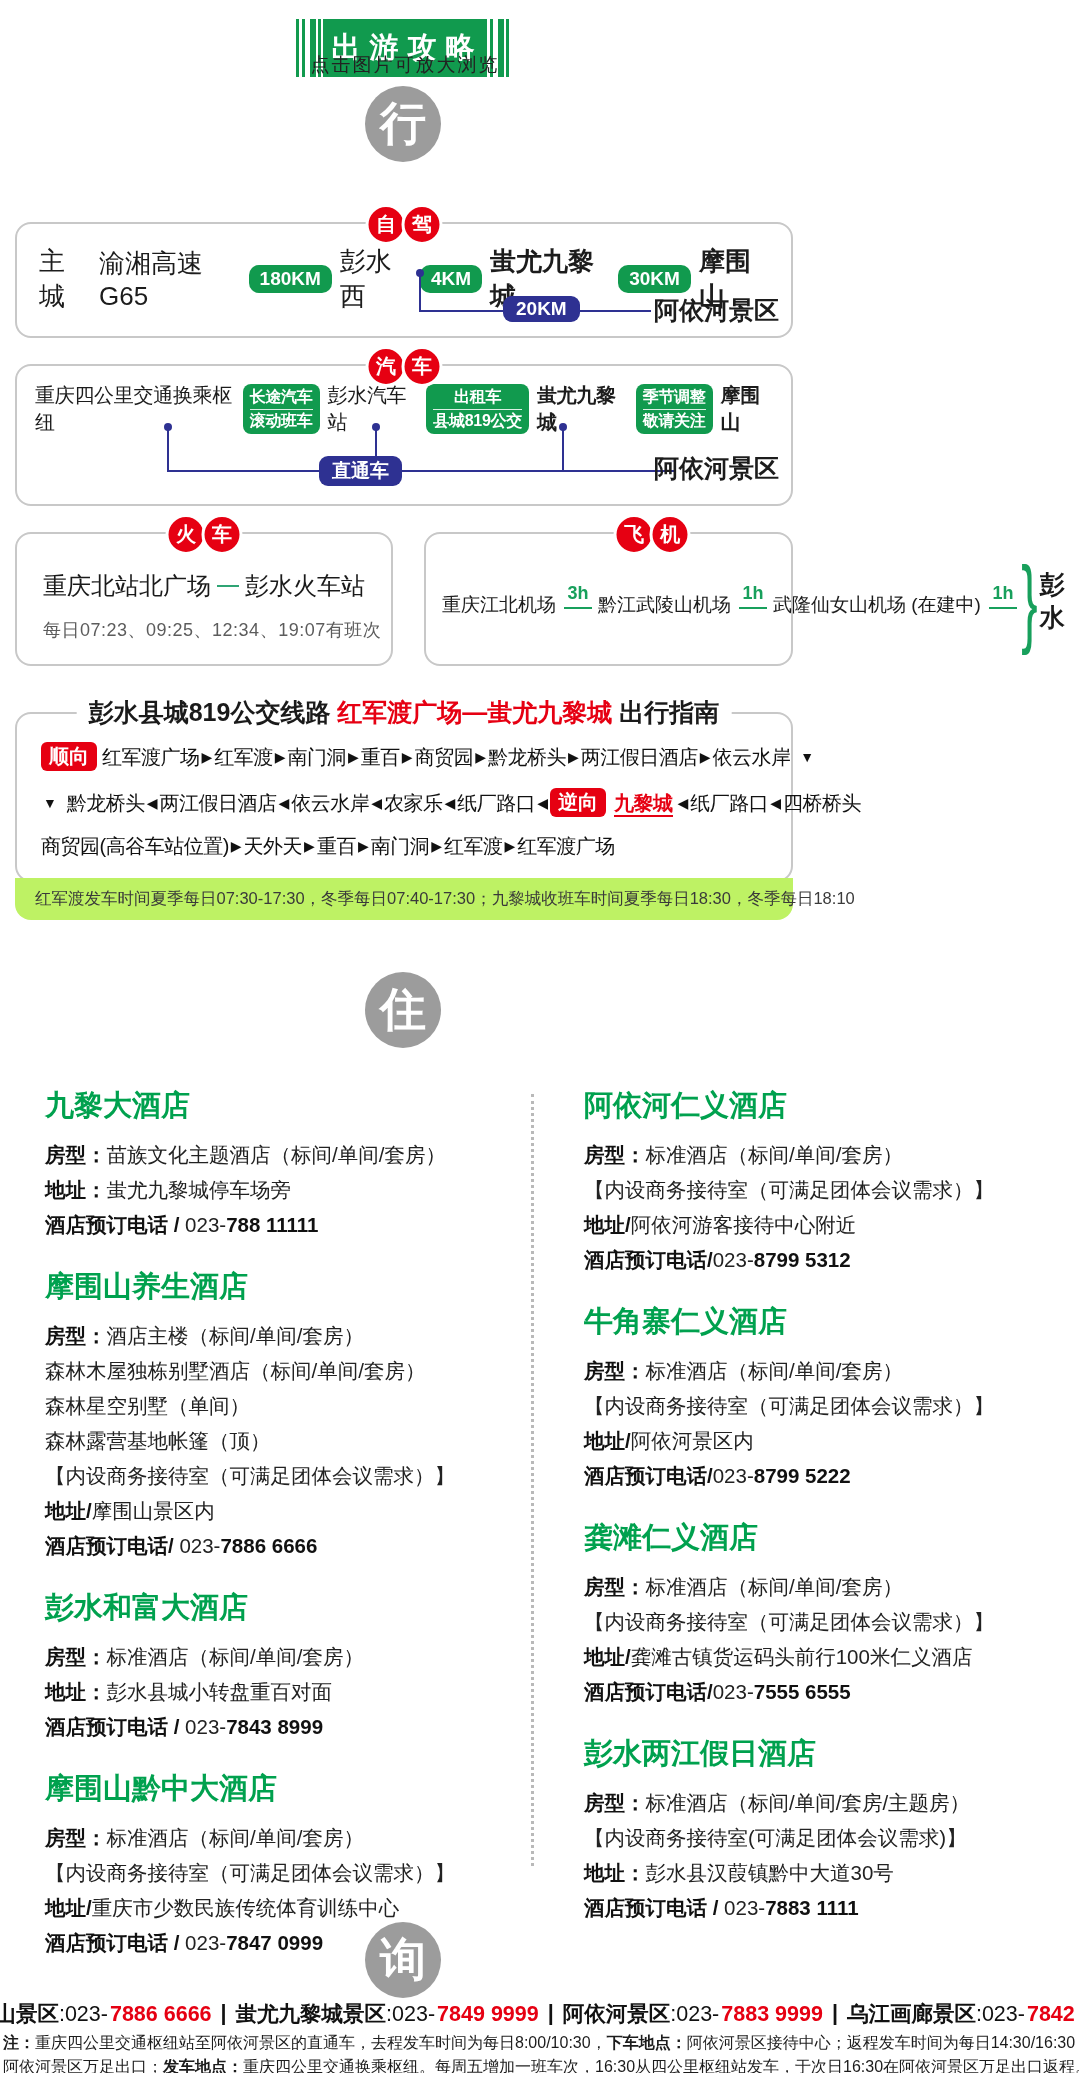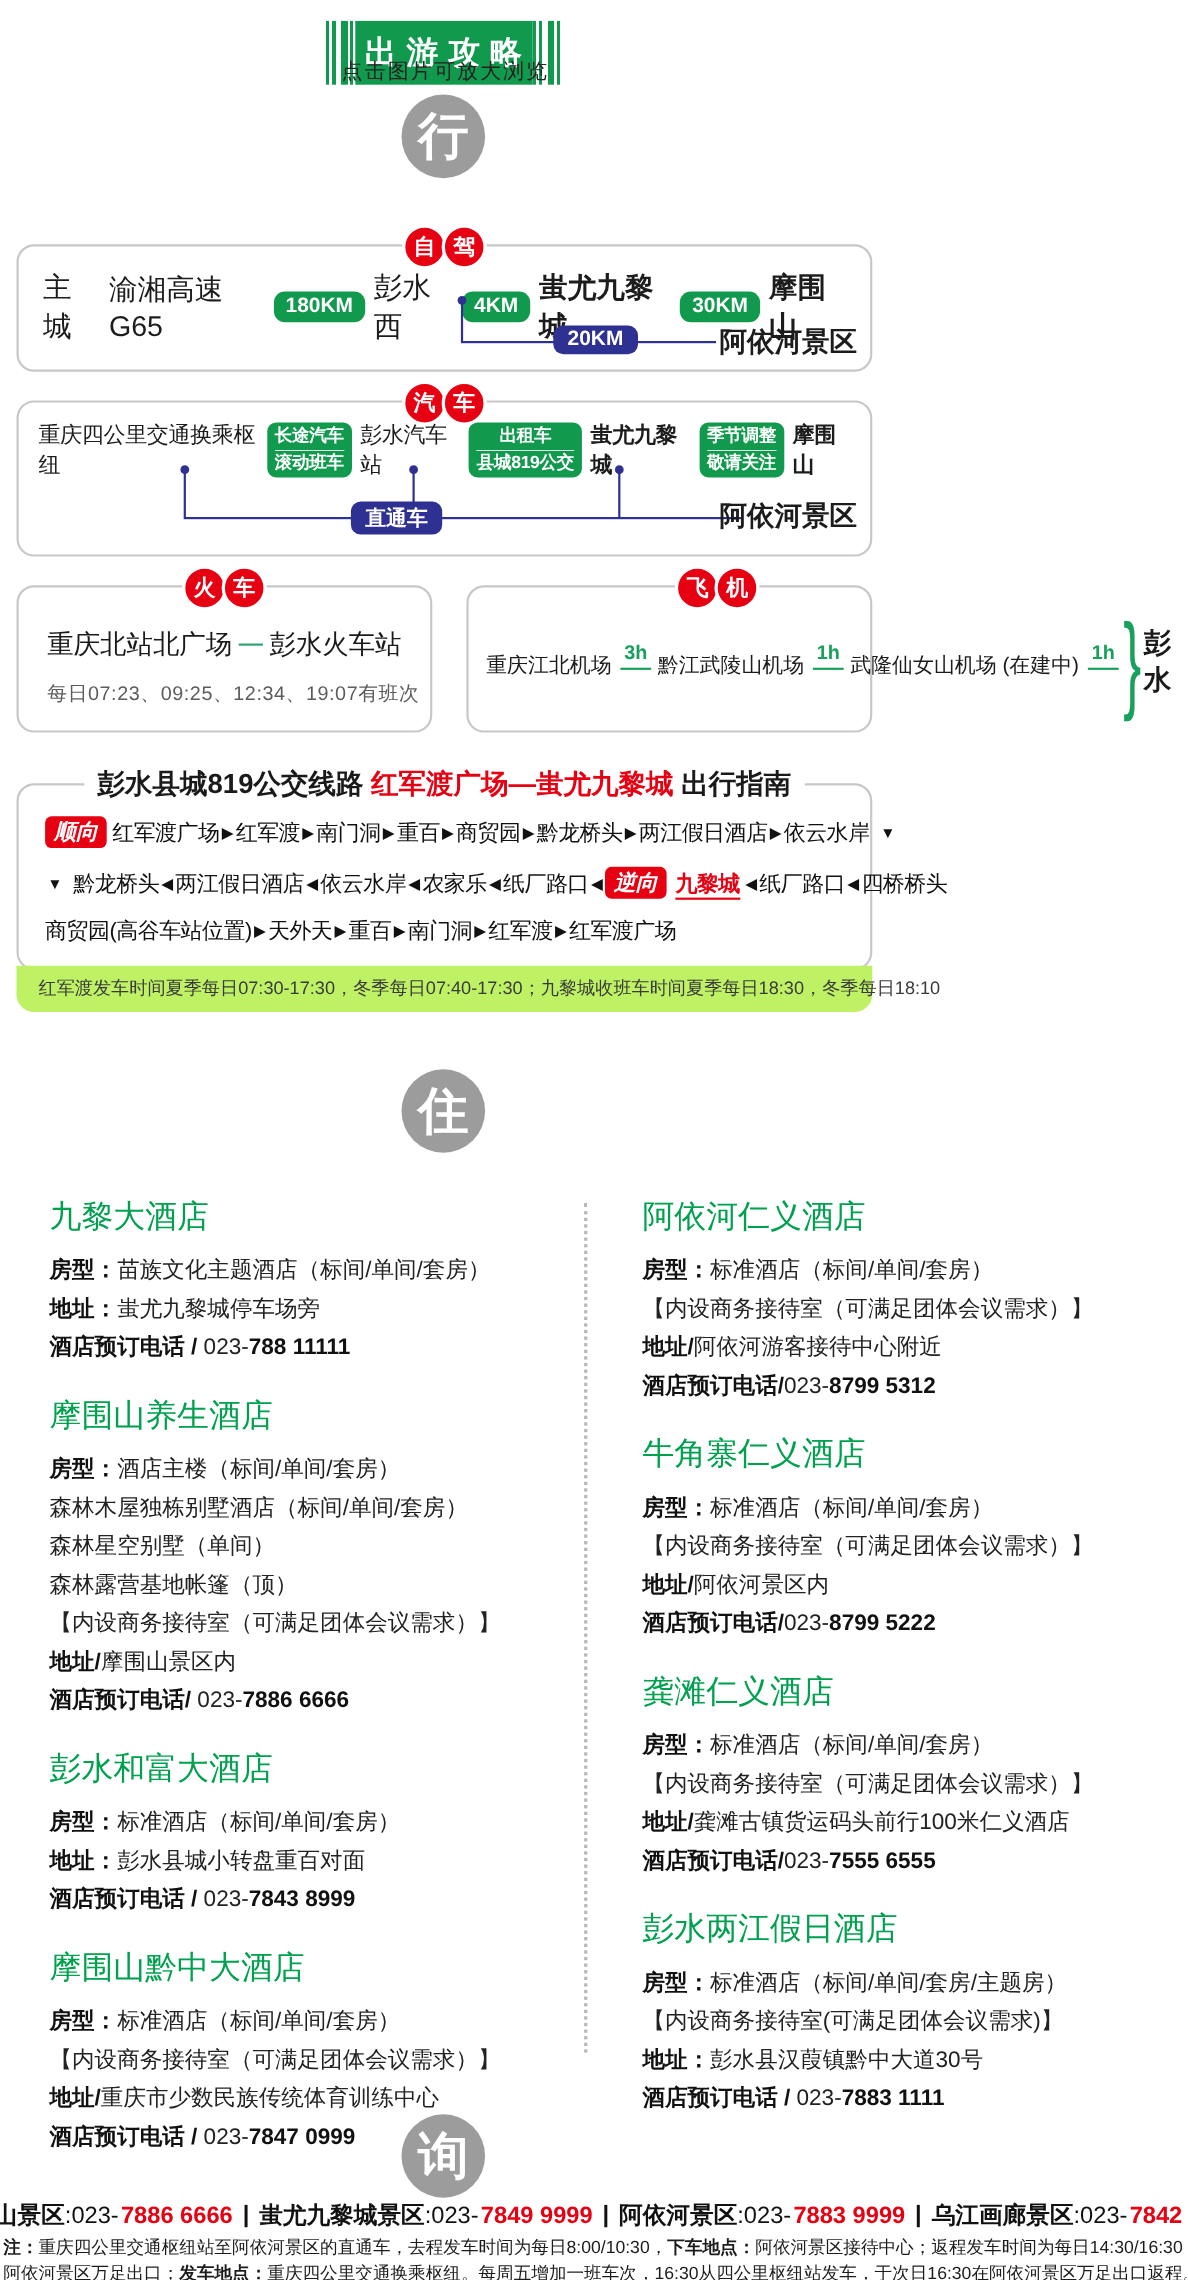--- a/index.html
+++ b/index.html
@@ -70,31 +70,31 @@
   .fbrace{color:#18a05c;font-size:98px;line-height:1;transform:scaleX(.5);margin:0 -10px;font-weight:400;}
   .fbrace::before{content:"}";}
   .fdest{font-size:25px;font-weight:bold;margin-left:4px;}
 
   
   .btitle{position:absolute;top:-18px;left:50%;transform:translateX(-50%);background:#fff;padding:0 12px;font-size:25px;font-weight:bold;white-space:nowrap;}
   .btitle .red{color:#e60012;}
   .bline{padding:0 24px;font-size:20px;letter-spacing:-0.5px;white-space:nowrap;color:#111;}
   #bl1{margin-top:28px;} #bl2{margin-top:17px;} #bl3{margin-top:16px;}
   .arw{font-size:14px;letter-spacing:0;margin:0 2px;vertical-align:2px;}
-  .dirbadge{display:inline-block;background:#e60012;color:#fff;font-weight:bold;font-size:20px;letter-spacing:0;border-radius:6px;padding:1px 8px;margin-right:5px;vertical-align:1px;font-style:italic;}
+  .dirbadge{display:inline-block;background:#e60012;color:#fff;font-weight:bold;font-size:20px;letter-spacing:0;border-radius:6px;padding:1px 8px;margin-right:5px;vertical-align:1px;}
   .hl{color:#e60012;font-weight:bold;border-bottom:2px solid #e60012;padding-bottom:1px;margin:0 3px;}
 
   .notice{position:absolute;left:15px;top:878px;width:778px;height:42px;background:#bef264;border-radius:0 0 16px 16px;display:flex;align-items:center;padding:0 20px;box-sizing:border-box;font-size:16.5px;color:#3a3a3a;white-space:nowrap;}
 
   
   .hcol{position:absolute;top:1080px;}
   #hcol-left{left:45px;width:480px;}
   #hcol-right{left:584px;width:480px;}
   .hdivider{position:absolute;left:531px;top:1094px;height:772px;border-left:3px dotted #b9b9b9;}
-  .hotel h3{margin:25px 0 11px;font-size:29px;font-weight:normal;color:#00a14e;}
+  .hotel h3{margin:25px 0 11px;font-size:29px;font-weight:bold;color:#00a14e;}
   .hotel:first-child h3{margin-top:6px;}
   .hotel p{margin:0;font-size:20.5px;line-height:35px;color:#222;}
   .hotel p b{color:#111;}
 
   
   .phones{position:absolute;top:1999px;left:0;width:1080px;display:flex;align-items:center;justify-content:center;white-space:nowrap;font-size:21.5px;color:#111;}
   .phones b.pname{font-weight:bold;}
   .phones .pnum{color:#e60012;font-weight:bold;margin-left:2px;}
   .phones .psep{margin:0 9px;font-weight:bold;}
   .note{position:absolute;left:3px;width:1076px;font-size:16px;color:#1c1c1c;white-space:nowrap;overflow:hidden;}

